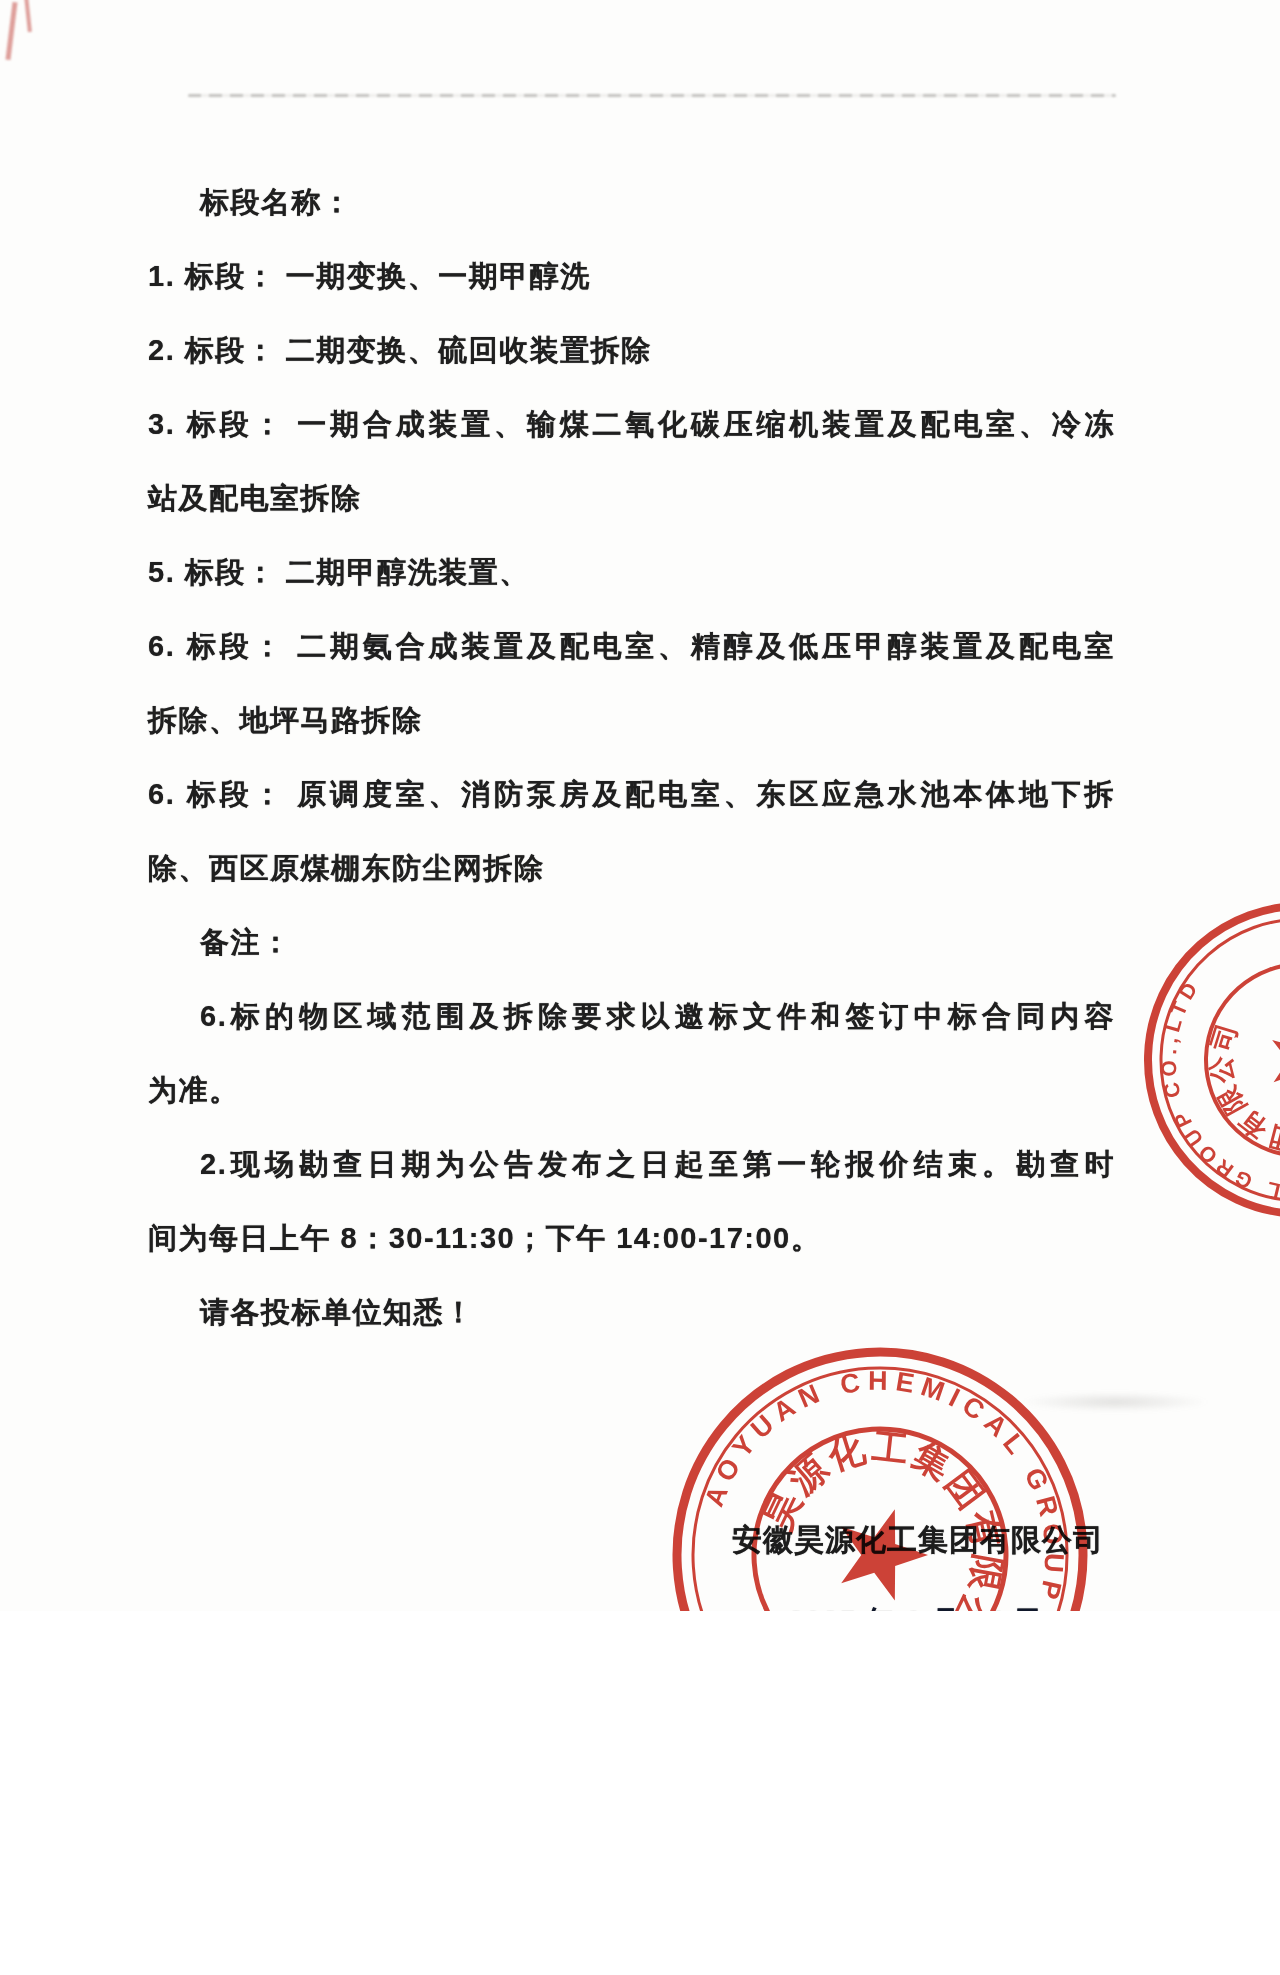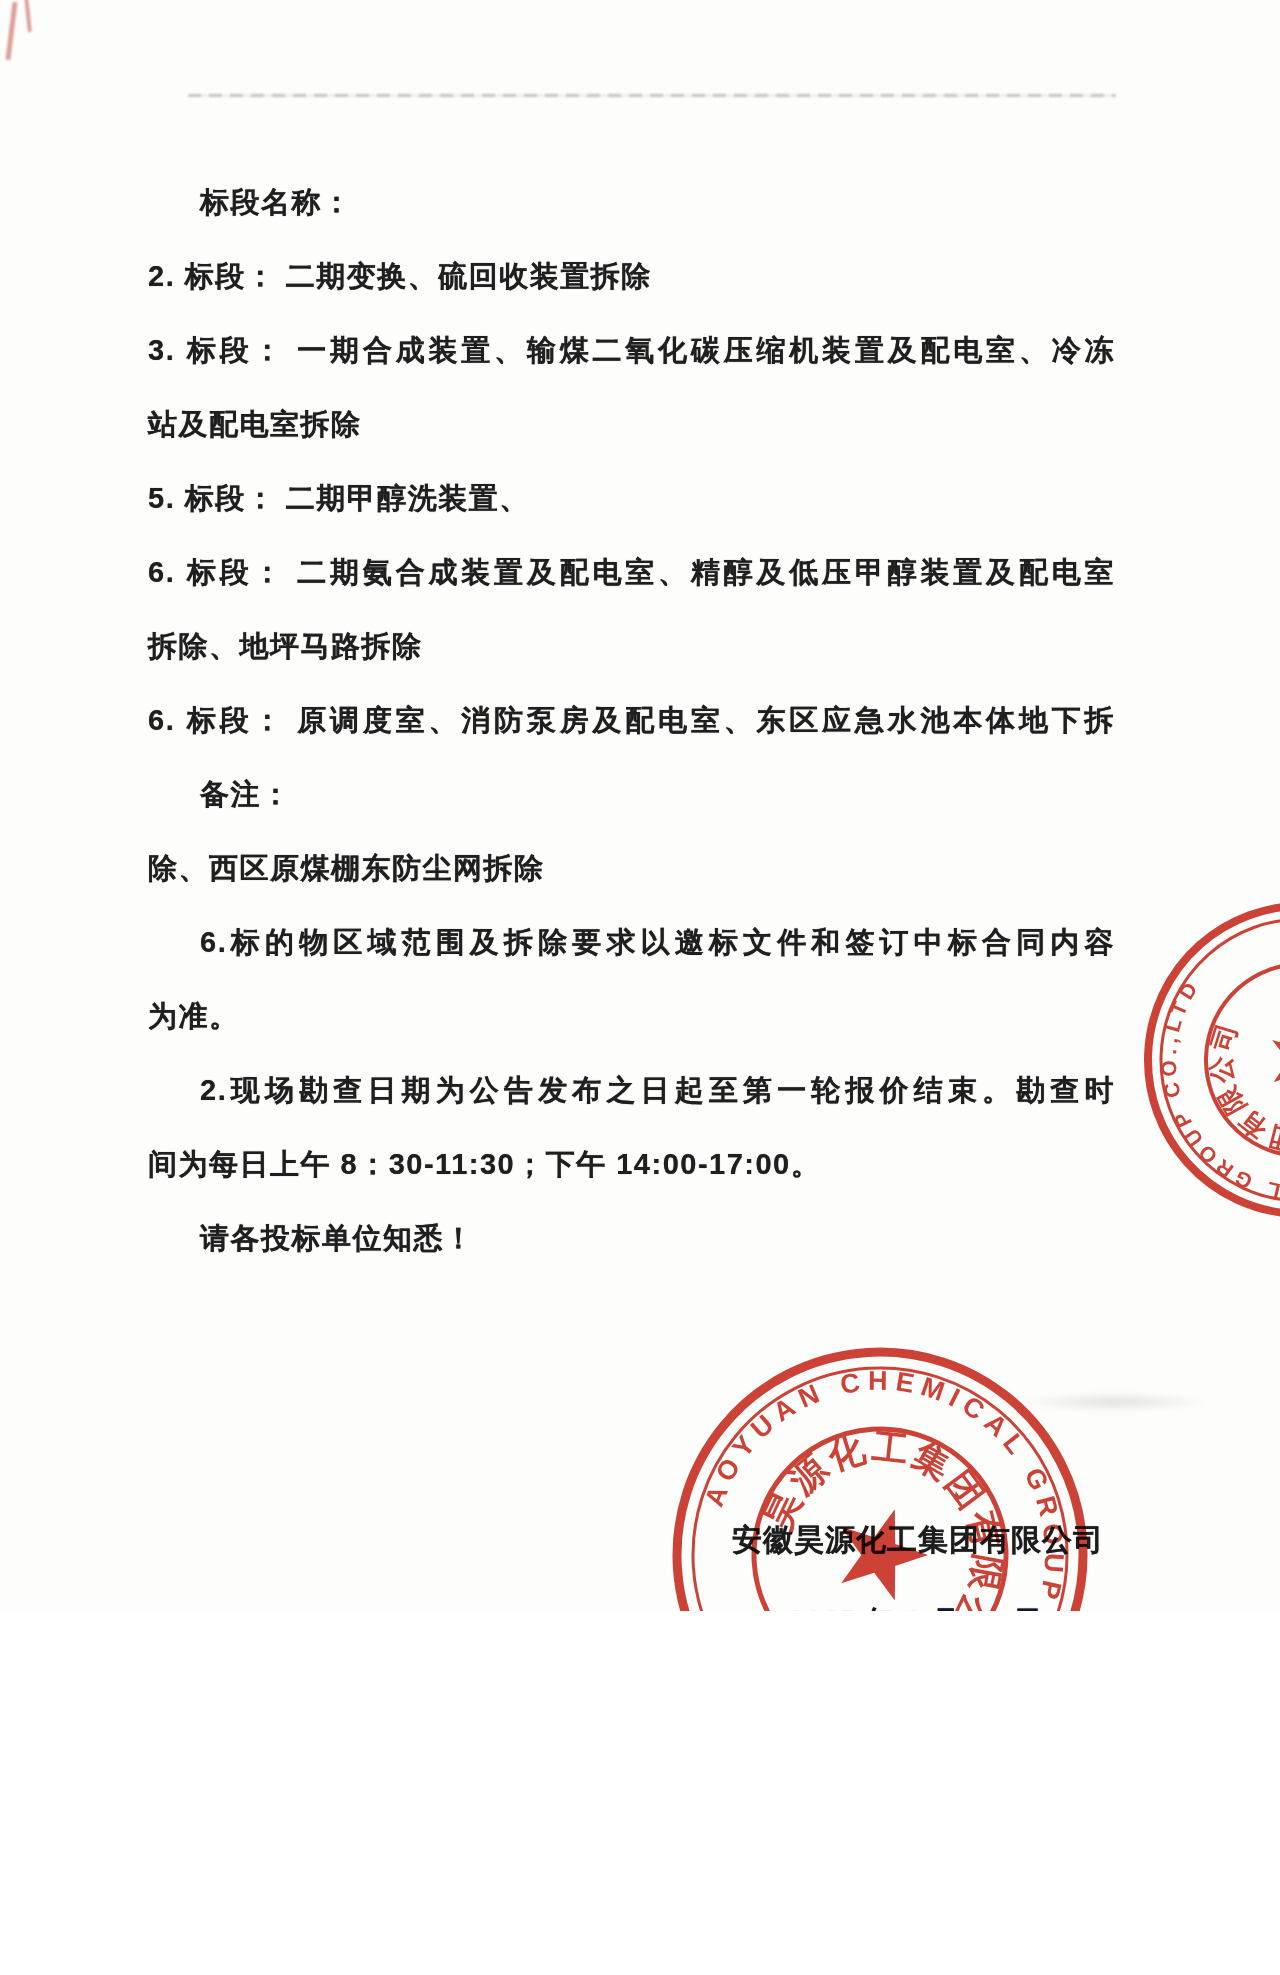--- a/index.html
+++ b/index.html
@@ -98,29 +98,30 @@
 
 <div class="page">
 
   <div class="corner-mark m1"></div>
   <div class="corner-mark m2"></div>
   <div class="scan-top-line"></div>
   <div class="artifact"></div>
 
   <div class="doc-text">
     <div class="line indent">标段名称：</div>
+    <div class="line">1. 标段： 一期变换、一期甲醇洗</div>
     <div class="line">2. 标段： 二期变换、硫回收装置拆除</div>
     <div class="line full">3. 标段： 一期合成装置、输煤二氧化碳压缩机装置及配电室、冷冻</div>
     <div class="line">站及配电室拆除</div>
     <div class="line">5. 标段： 二期甲醇洗装置、</div>
     <div class="line full">6. 标段： 二期氨合成装置及配电室、精醇及低压甲醇装置及配电室</div>
     <div class="line">拆除、地坪马路拆除</div>
     <div class="line full">6. 标段： 原调度室、消防泵房及配电室、东区应急水池本体地下拆</div>
+    <div class="line">除、西区原煤棚东防尘网拆除</div>
     <div class="line indent">备注：</div>
-    <div class="line">除、西区原煤棚东防尘网拆除</div>
     <div class="line indent full">6.标的物区域范围及拆除要求以邀标文件和签订中标合同内容</div>
     <div class="line">为准。</div>
     <div class="line indent full">2.现场勘查日期为公告发布之日起至第一轮报价结束。勘查时</div>
     <div class="line">间为每日上午 8：30-11:30；下午 14:00-17:00。</div>
     <div class="line indent">请各投标单位知悉！</div>
   </div>
 
   <div class="signature-company">安徽昊源化工集团有限公司</div>
   <div class="signature-date">2025 年 6 月 14 日</div>
 

